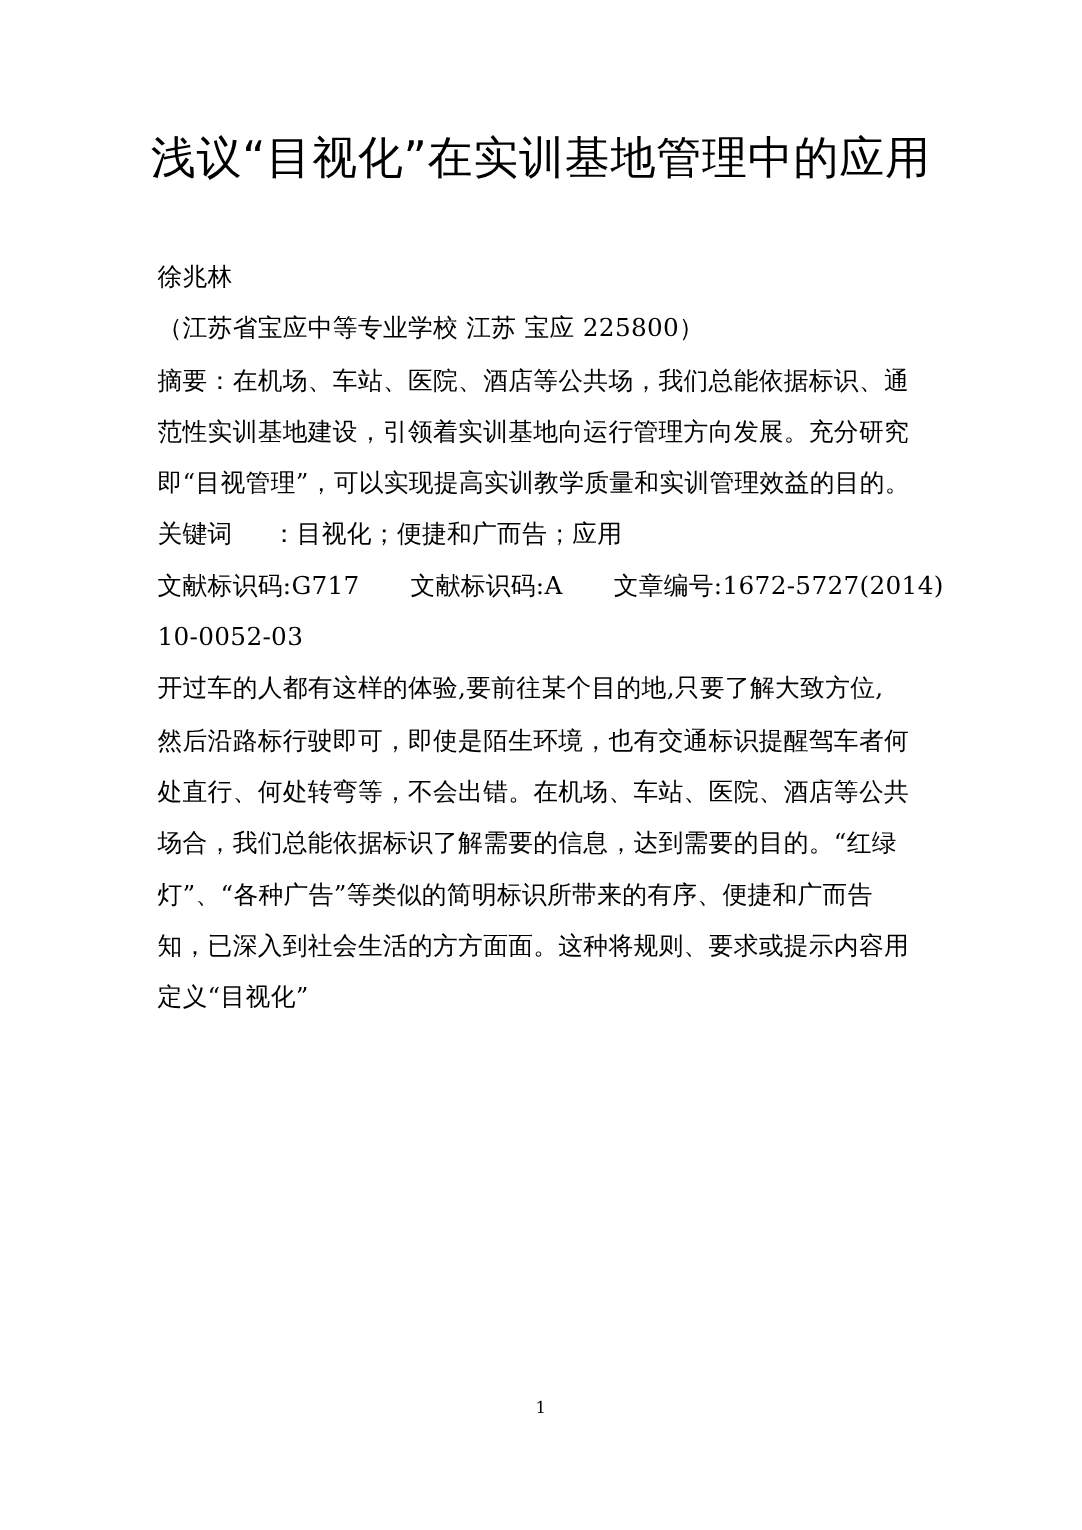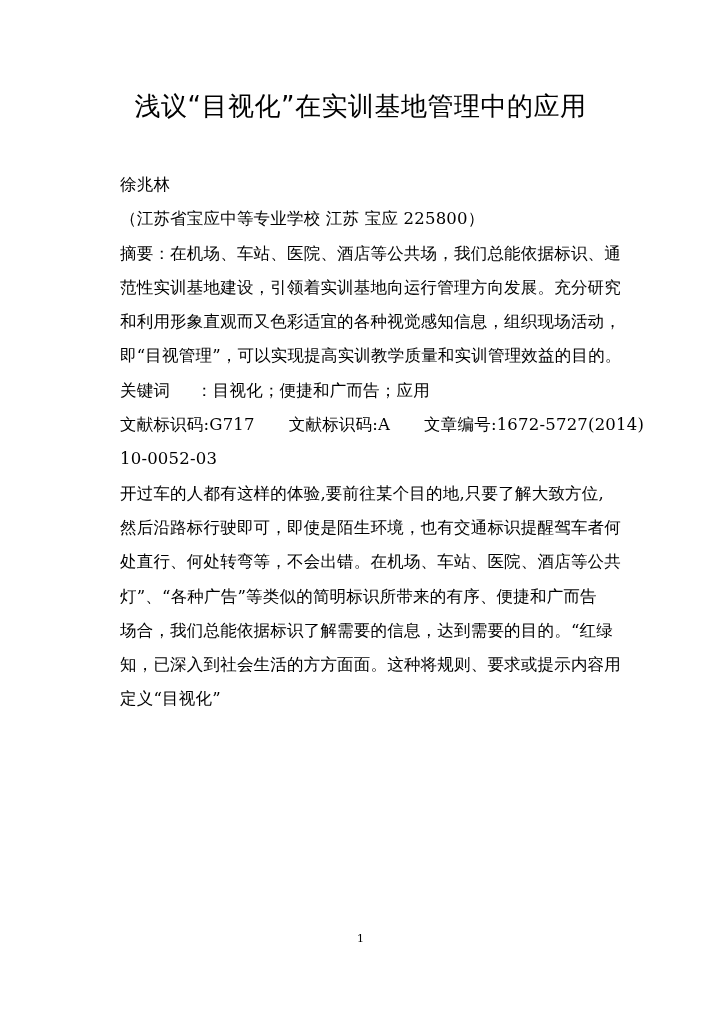--- a/index.html
+++ b/index.html
@@ -21,30 +21,30 @@
       width: 721px;
       height: 1020px;
       background: #ffffff;
     }
     .title {
       position: absolute;
       left: 0;
       width: 721px;
       top: 86px;
       text-align: center;
-      font-size: 26px;
+      font-size: 30px;
       line-height: 40px;
       letter-spacing: 0.5px;
       font-family: "DejaVu Sans", "Liberation Sans", sans-serif;
       font-weight: normal;
       margin: 0;
     }
     .body {
       position: absolute;
-      left: 120px;
+      left: 105px;
       top: 168px;
       width: 514px;
     }
     .line {
       font-size: 16.5px;
       line-height: 34.3px;
       height: 34.3px;
       white-space: nowrap;
       letter-spacing: 0.2px;
     }
@@ -73,39 +73,38 @@
 
   <h1 class="title">浅议“目视化”在实训基地管理中的应用</h1>
 
   <div class="body">
     <div class="line">徐兆林</div>
     <div class="line">（江苏省宝应中等专业学校 江苏 宝应 225800）</div>
 
     <div>
       <div class="line">摘要：在机场、车站、医院、酒店等公共场，我们总能依据标识、通</div>
       <div class="line">范性实训基地建设，引领着实训基地向运行管理方向发展。充分研究</div>
-      <div class="line">和利用形象直观而又色彩适宜的各种视觉感知信息，组织现场活动，</div>
       <div class="line">即“目视管理”，可以实现提高实训教学质量和实训管理效益的目的。</div>
     </div>
 
     <div class="line">
       <span>关键词</span><span class="kw-gap"></span><span>：</span><span>目视化；便捷和广而告；应用</span>
     </div>
 
     <div class="line">
       <span>文献标识码:G717</span><span class="meta-gap"></span><span>文献标识码:A</span><span class="meta-gap"></span><span>文章编号:1672-5727(2014)</span>
     </div>
     <div class="line">10-0052-03</div>
 
     <div>
       <div class="line">开过车的人都有这样的体验,要前往某个目的地,只要了解大致方位,</div>
       <div class="line">然后沿路标行驶即可，即使是陌生环境，也有交通标识提醒驾车者何</div>
       <div class="line">处直行、何处转弯等，不会出错。在机场、车站、医院、酒店等公共</div>
+      <div class="line">场合，我们总能依据标识了解需要的信息，达到需要的目的。“红绿</div>
       <div class="line">灯”、“各种广告”等类似的简明标识所带来的有序、便捷和广而告</div>
-      <div class="line">场合，我们总能依据标识了解需要的信息，达到需要的目的。“红绿</div>
       <div class="line">知，已深入到社会生活的方方面面。这种将规则、要求或提示内容用</div>
     </div>
 
     <div class="line">定义“目视化”</div>
   </div>
 
   <div class="page-number">1</div>
 </div>
 
 </body></html>

